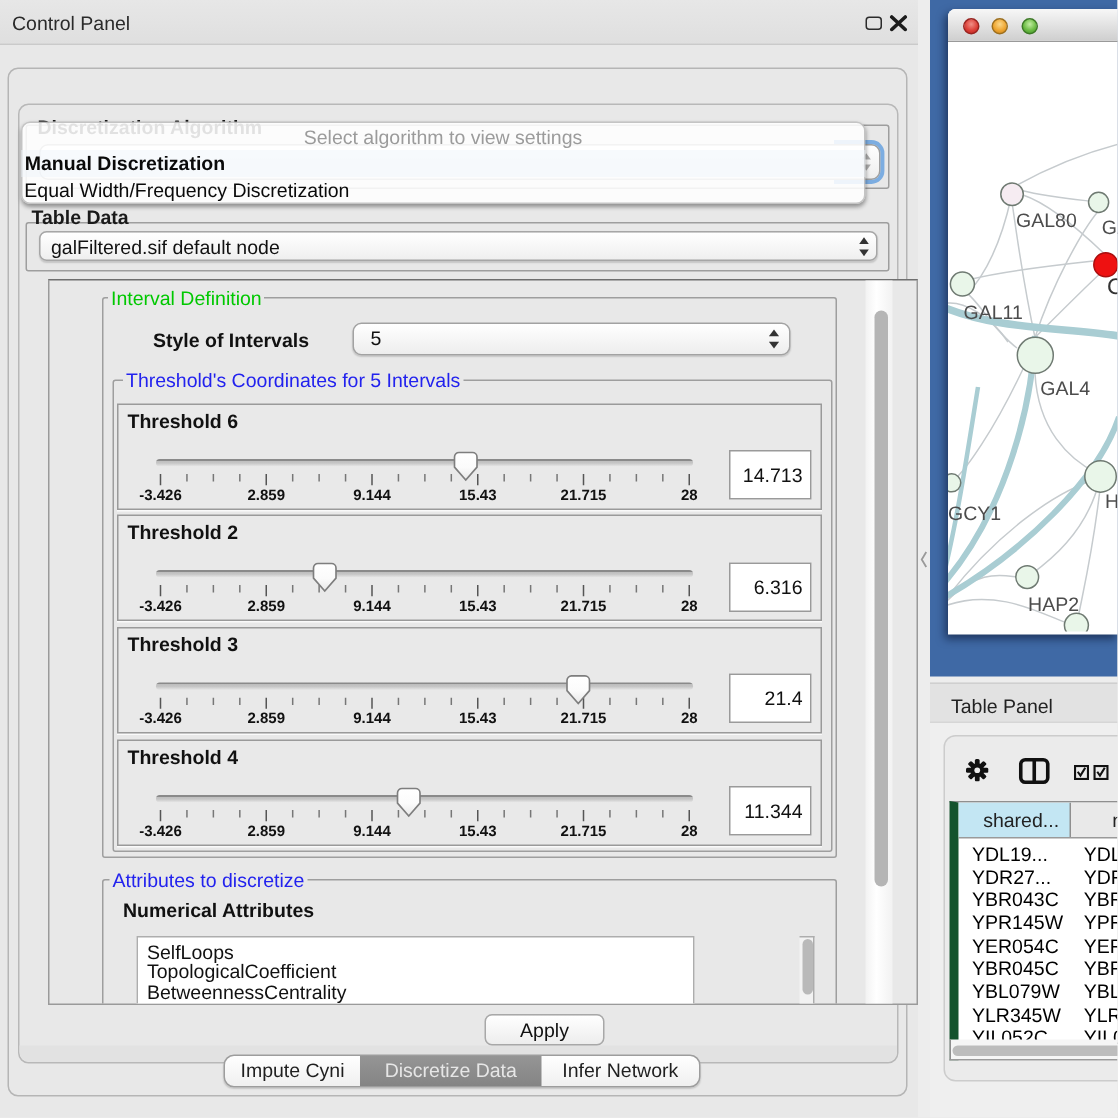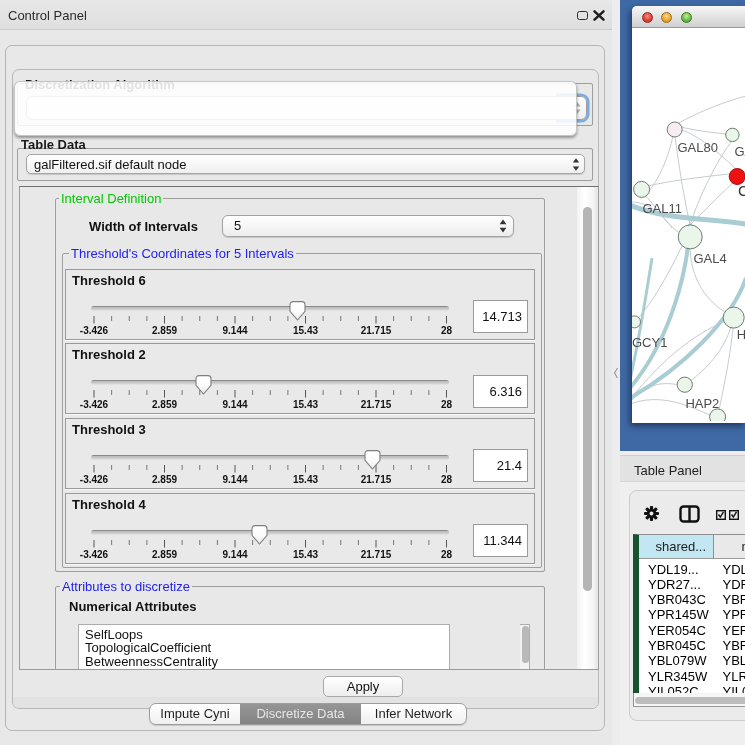--- a/index.html
+++ b/index.html
@@ -30,24 +30,24 @@
 
   <div class="abs" style="left:17px;top:148px;width:576px;height:33px;border:1px solid #9e9e9e;border-radius:2px;"></div>
   <div class="abs f13 b" style="left:21px;top:137px;color:#1a1a1a;background:transparent;">Table Data</div>
   <div class="abs" style="left:26px;top:154px;width:559px;height:20px;background:linear-gradient(#ffffff,#efefef);border:1px solid #a6a6a6;border-radius:5px;box-shadow:0 1px 1px rgba(0,0,0,0.15);"></div>
   <div class="abs f13" style="left:34px;top:157px;color:#111;">galFiltered.sif default node</div>
   <svg class="abs" style="left:570px;top:156px;" width="12" height="17" viewBox="0 0 12 17">
     <path d="M6,2.2 L9.2,6.6 H2.8 Z" fill="#333"></path>
     <path d="M6,14.8 L9.2,10.4 H2.8 Z" fill="#333"></path>
   </svg>
 
-  <div class="abs" id="scrollpane" style="left:19px;top:185.5px;width:580px;height:484px;border:1px solid #9a9a9a;border-top-color:#6f6f6f;background:#e8e8e8;overflow:hidden;">
+  <div class="abs" id="scrollpane" style="left:32px;top:185.5px;width:580px;height:484px;border:1px solid #9a9a9a;border-top-color:#6f6f6f;background:#e8e8e8;overflow:hidden;">
       <div class="abs" style="left:35px;top:11px;width:490px;height:374px;border:1px solid #9e9e9e;border-radius:2px;"></div>
       <div class="abs" style="left:39px;top:4px;font-size:13px;color:#00c800;background:#e8e8e8;padding:0 2px;">Interval Definition</div>
-      <div class="abs b" style="left:69px;top:32px;font-size:13px;color:#111;">Width of Intervals</div>
+      <div class="abs b" style="left:69px;top:32px;font-size:13px;color:#111;">Style of Intervals</div>
       <div class="abs" style="left:202px;top:28.5px;width:292px;height:22px;background:linear-gradient(#ffffff,#ededed);border:1px solid #a2a2a2;border-radius:6px;box-shadow:0 1px 1px rgba(0,0,0,0.15);"></div>
       <div class="abs" style="left:214px;top:31.5px;font-size:13px;color:#111;">5</div>
       <svg class="abs" style="left:477px;top:30.5px;" width="12" height="18" viewBox="0 0 12 18">
         <path d="M6,2.6 L9.4,7.2 H2.6 Z" fill="#333"></path>
         <path d="M6,15.4 L9.4,10.8 H2.6 Z" fill="#333"></path>
       </svg>
       <div class="abs" style="left:42px;top:66px;width:480px;height:315px;border:1px solid #9e9e9e;border-radius:2px;"></div>
       <div class="abs" style="left:49px;top:59px;font-size:13px;color:#2222ee;background:#e8e8e8;padding:0 2px;">Threshold's Coordinates for 5 Intervals</div>
       <div class="abs" style="left:45px;top:82px;width:470px;height:71px;border:1px solid #9a9a9a;background:#e9e9e9;box-shadow:0 1px 0 #fafafa;"></div>
       <div class="abs b" style="left:52px;top:86px;font-size:13px;color:#111;">Threshold 6</div>
@@ -243,20 +243,25 @@
   <div class="abs" style="left:17px;top:83px;width:576px;height:43px;border:1px solid #9e9e9e;border-radius:2px;"></div>
   <div class="abs f13 b" style="left:25px;top:76.5px;color:#1a1a1a;">Discretization Algorithm</div>
   <div class="abs" style="left:26px;top:96px;width:561px;height:24px;background:linear-gradient(#ffffff,#eeeeee);border:1px solid #9f9f9f;border-radius:6px;"></div>
   <div class="abs" style="left:26px;top:96px;width:561px;height:24px;border-radius:6px;box-shadow:0 0 0 2.6px rgba(96,158,222,0.8);clip-path:inset(-4px -4px -4px 530px);"></div>
   <svg class="abs" style="left:572px;top:100px;" width="11" height="16" viewBox="0 0 11 16">
     <path d="M5.5,2.2 L8.6,6.4 H2.4 Z" fill="#ababab"></path>
     <path d="M5.5,13.8 L8.6,9.6 H2.4 Z" fill="#ababab"></path>
   </svg>
 
   <div class="abs" style="left:13.7px;top:80.5px;width:563.3px;height:55px;background:rgba(255,255,255,0.87);border:1px solid rgba(150,150,150,0.55);border-radius:6px;box-shadow:0 2px 3px rgba(0,0,0,0.38);"></div>
+  <div class="abs f13" style="left:13.7px;top:80.5px;width:563.3px;height:55px;padding-top:2.2px;">
+    <div style="height:17.5px;line-height:17.5px;text-align:center;color:#9b9b9b;">Select algorithm to view settings</div>
+    <div style="height:17.5px;line-height:17.5px;padding-left:2.8px;color:#0a0a0a;font-weight:bold;background:rgba(237,243,250,0.45);">Manual Discretization</div>
+    <div style="height:17.5px;line-height:17.5px;padding-left:2.5px;color:#0a0a0a;">Equal Width/Frequency Discretization</div>
+  </div>
 </div>
 
 <div class="abs" style="left:620px;top:0;width:125px;height:450.5px;background:#3f69a5;"></div>
 <div class="abs" id="netwin" style="left:631.5px;top:6px;width:114px;height:416.5px;border-radius:5px 0 0 0;box-shadow:-2px 3px 6px rgba(5,15,40,0.55);background:#fff;">
   <div style="height:22px;background:linear-gradient(#f7f7f7,#cfcfcf);border-bottom:1px solid #9a9a9a;border-radius:5px 0 0 0;position:relative;">
     <span style="position:absolute;left:10px;top:5.5px;width:11px;height:11px;border-radius:50%;background:radial-gradient(circle at 50% 35%, #f08f86 0%, #dd423a 55%, #b8201c 100%);border:0.5px solid #9a2420;"></span>
     <span style="position:absolute;left:29.5px;top:5.5px;width:11px;height:11px;border-radius:50%;background:radial-gradient(circle at 50% 35%, #fbd88a 0%, #efa733 55%, #c77f18 100%);border:0.5px solid #9d6f1d;"></span>
     <span style="position:absolute;left:49px;top:5.5px;width:11px;height:11px;border-radius:50%;background:radial-gradient(circle at 50% 35%, #c3eda2 0%, #6dbd45 55%, #3f8f28 100%);border:0.5px solid #3d7a26;"></span>
   </div>
   <svg width="113" height="393" viewBox="0 0 113 393" style="display:block;">

